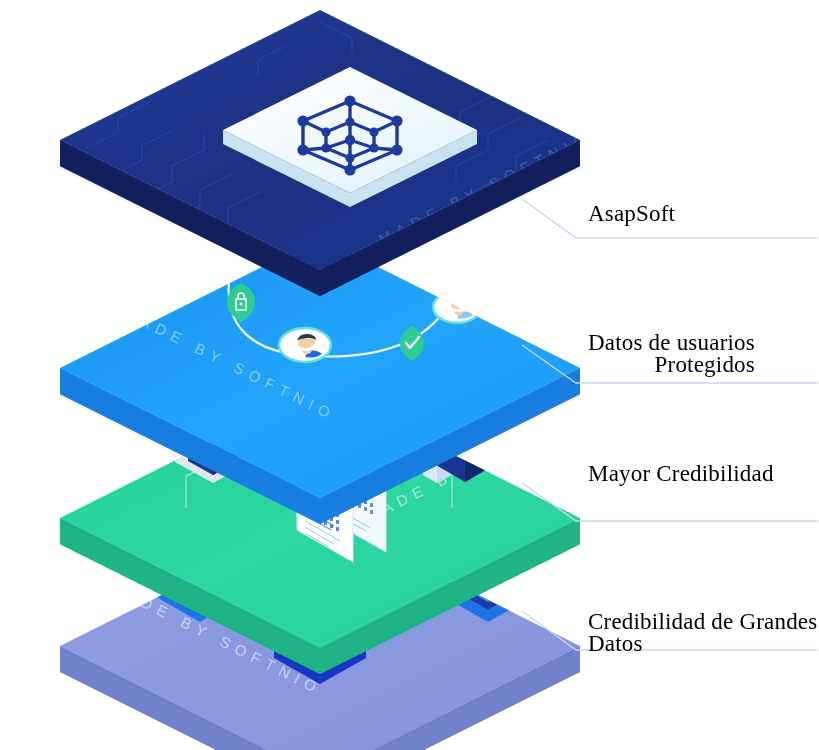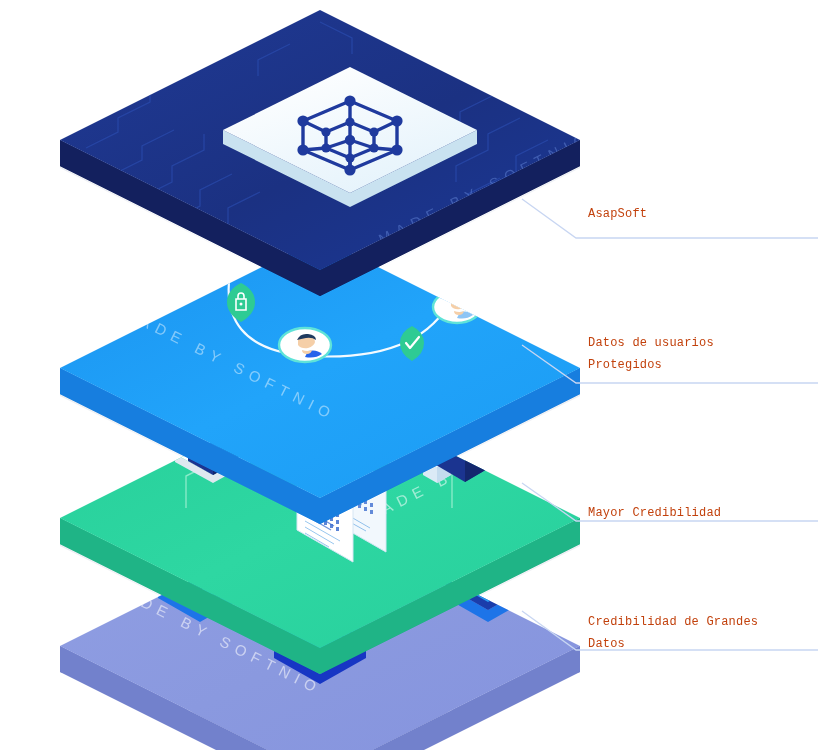--- a/index.html
+++ b/index.html
@@ -20,30 +20,30 @@
     width: 819px;
     height: 750px;
   }
   #stage svg {
     display: block;
     width: 819px;
     height: 750px;
   }
   .label-text {
     position: absolute;
-    font-family: Liberation Mono, monospace;
-    font-size: 12px;
+    font-family: Liberation Serif, serif;
+    font-size: 23px;
     line-height: 22px;
-    color: #c2410c;
+    color: #000000;
     white-space: pre-line;
     letter-spacing: 0.2px;
   }
   #label-0 { left: 588px; top: 203px; }
-  #label-1 { left: 588px; top: 332px; }
-  #label-2 { left: 588px; top: 502px; }
+  #label-1 { left: 588px; top: 332px; text-align: right; }
+  #label-2 { left: 588px; top: 463px; }
   #label-3 { left: 588px; top: 611px; }
 </style>
 </head>
 <body>
 
 <div id="stage">
 <svg viewBox="0 0 819 750" xmlns="http://www.w3.org/2000/svg">
   <defs>
     <linearGradient id="gNavyTop" x1="0" y1="0" x2="1" y2="1">
       <stop offset="0" stop-color="#203a95"></stop>

